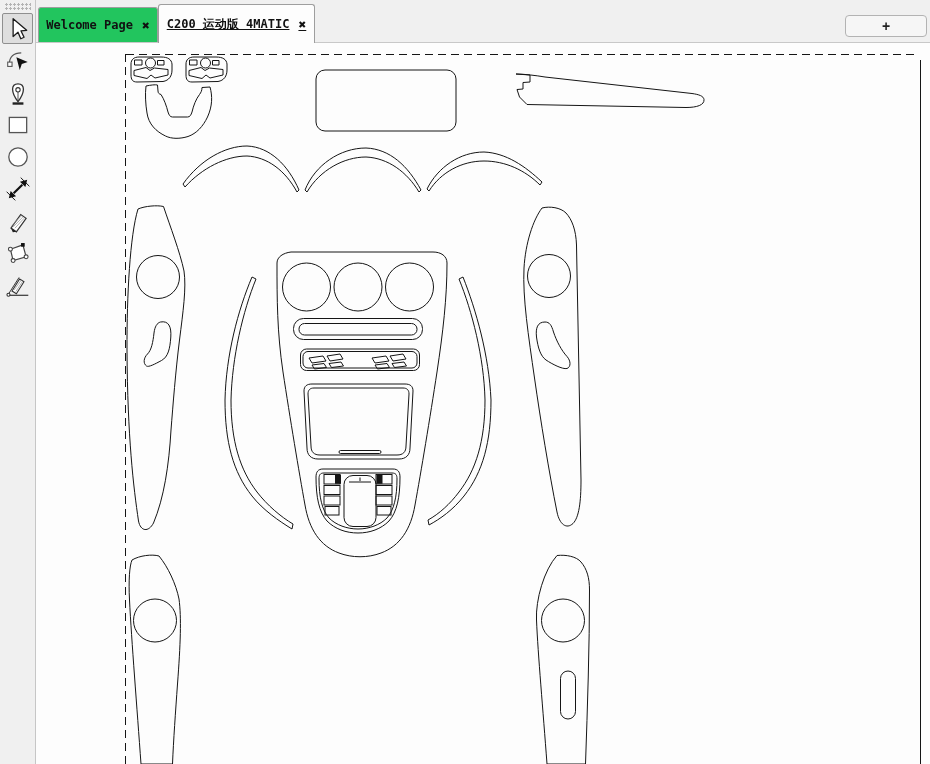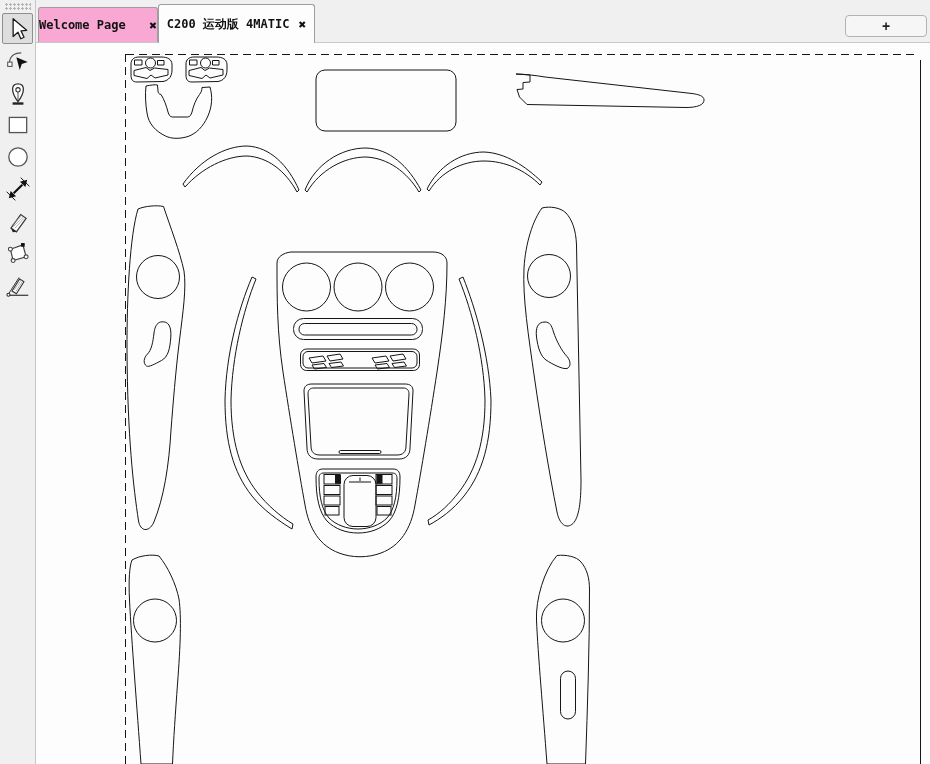--- a/index.html
+++ b/index.html
@@ -16,22 +16,22 @@
         margin:0 auto 1px auto;background:transparent;border:1px solid transparent;padding:0;border-radius:2px;}
   .tool.active{background:#dedede;border-color:#8f8f8f;}
   .tool svg{display:block;}
 
   
   .tabbar{position:absolute;left:36px;top:0;width:894px;height:43px;background:#f0f0f0;
           border-bottom:1px solid #c8c8c8;box-sizing:border-box;}
   .tab{position:absolute;box-sizing:border-box;display:flex;align-items:center;justify-content:center;
        gap:9px;font-size:12px;font-weight:bold;color:#111;border:1px solid #9e9e9e;border-bottom:none;
        border-radius:3px 3px 0 0;white-space:nowrap;}
-  .tab.inactive{left:2px;top:7px;width:120px;height:35px;background:#f9a8d4;justify-content:space-between;}
-  .tab.active{left:122px;top:4px;width:157px;height:39px;background:#fdfdfd;z-index:3;}
+  .tab.inactive{left:2px;top:7px;width:120px;height:35px;background:#22c55e;}
+  .tab.active{left:122px;top:4px;width:157px;height:39px;background:#fdfdfd;z-index:3;text-decoration:underline;}
   .tab-close{font-size:13px;line-height:1;cursor:pointer;}
   .newtab{position:absolute;right:3px;top:15px;width:82px;height:22px;background:#f6f6f6;
           border:1px solid #b3b3b3;border-radius:4px;font-size:14px;font-weight:bold;color:#222;
           display:flex;align-items:center;justify-content:center;padding:0;}
 
   
   .canvas{position:absolute;left:36px;top:43px;width:894px;height:721px;background:#fdfdfd;}
   .canvas svg{display:block;}
   .outline path,.outline rect,.outline circle,.outline line{fill:none;stroke:#151515;stroke-width:1;}
   .outline .fillme{fill:#151515;stroke:none;}

